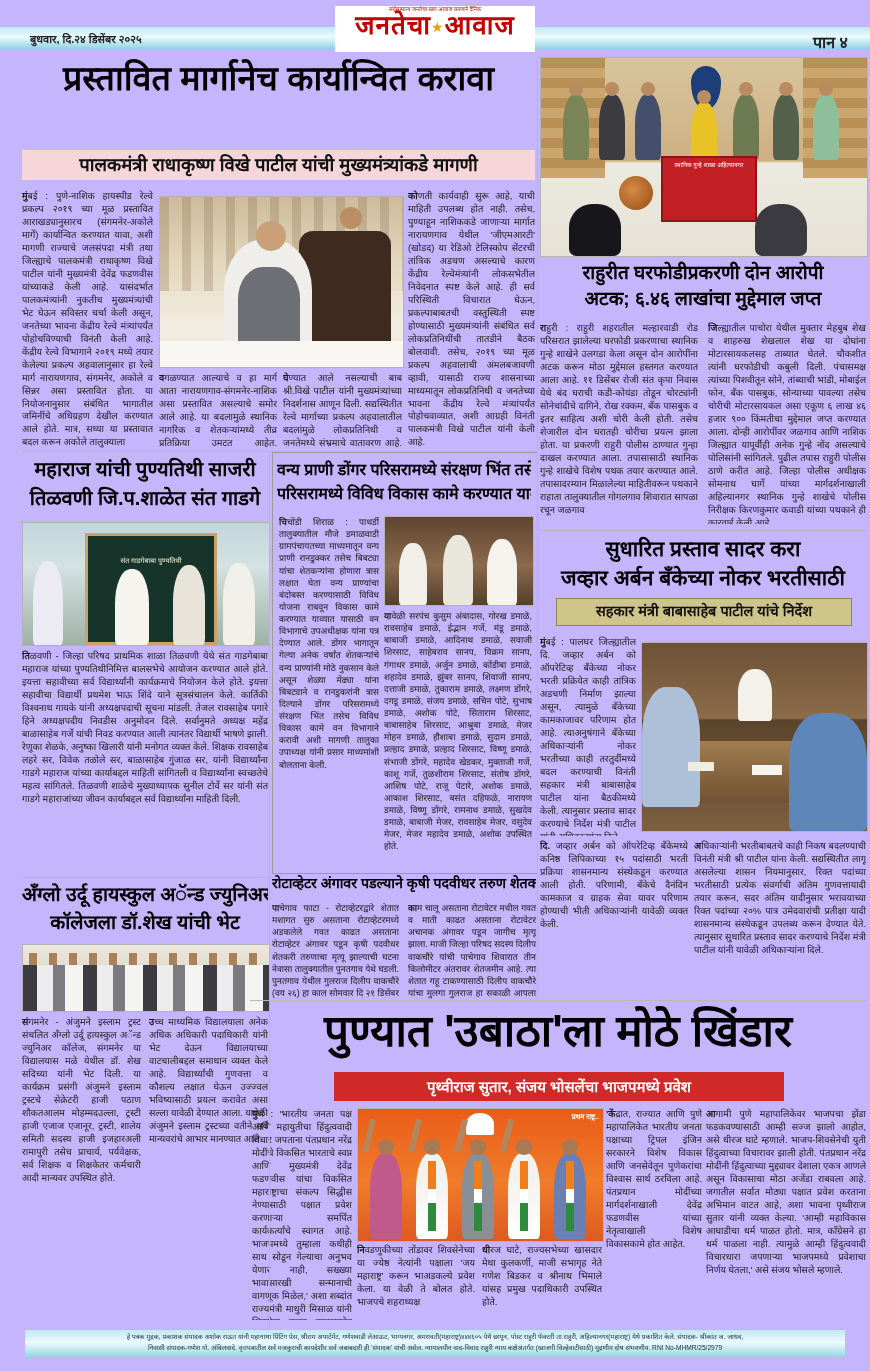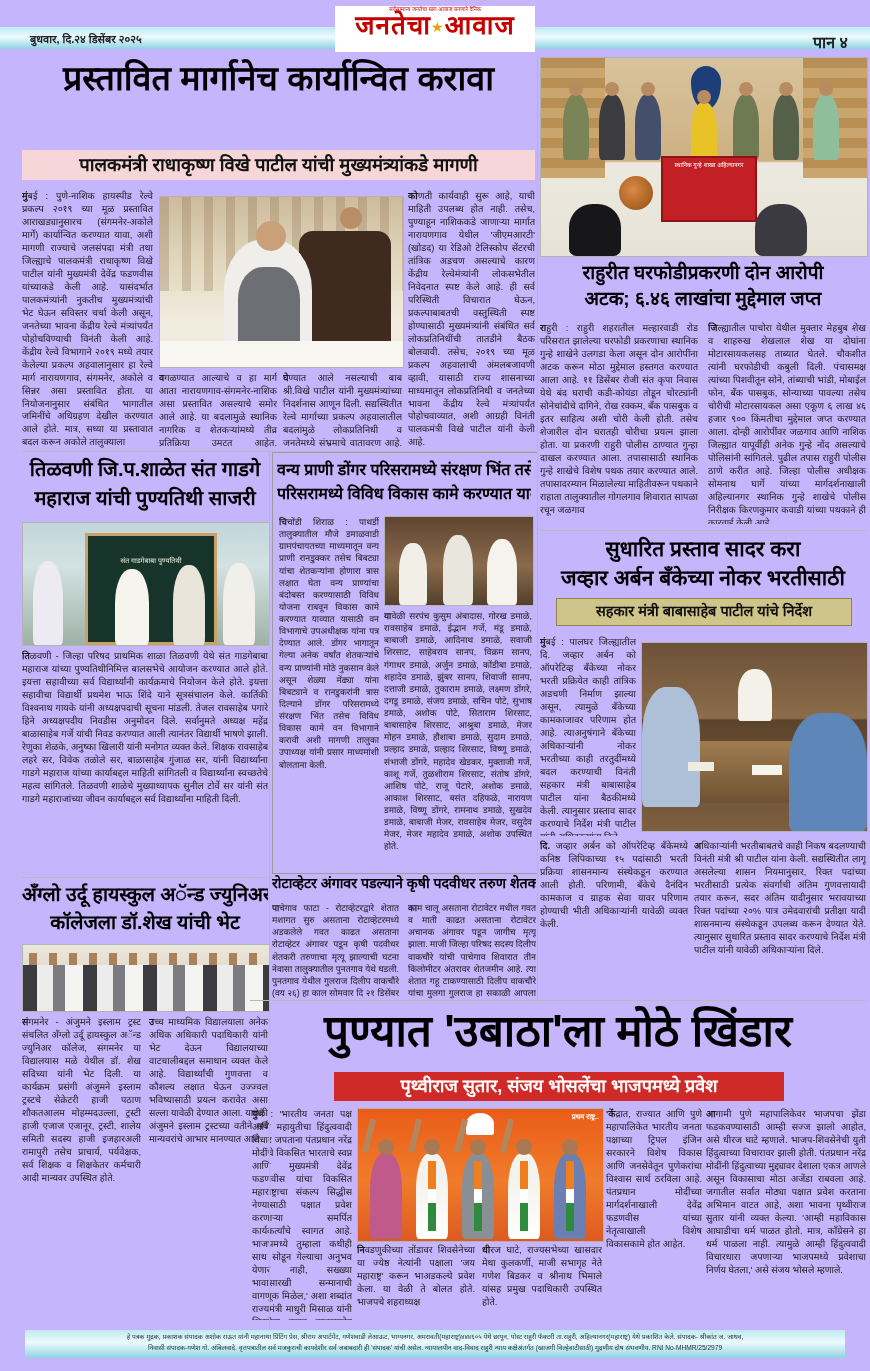--- a/index.html
+++ b/index.html
@@ -112,21 +112,21 @@
   .ang-c2{left:149px;top:1016px;width:119px;height:308px;}
 
   
   .rot-h2{left:272px;top:874px;width:264px;font-size:14.2px;line-height:1.4;}
   .rot-c1{left:272px;top:902px;width:127px;height:97px;font-size:8.8px;}
   .rot-c2{left:408px;top:902px;width:128px;height:97px;font-size:8.8px;}
 
   
   .pun-h1{left:250px;top:1000px;width:616px;font-size:44px;line-height:1.4;}
   .pun-sub{left:334px;top:1072px;width:450px;height:29px;background:#cf2a27;color:#fff;
-    font-size:18px;font-weight:700;text-align:center;line-height:29px;overflow:hidden;}
+    font-size:15px;font-weight:700;text-align:center;line-height:29px;overflow:hidden;}
   .pun-c1{left:252px;top:1108px;width:100px;height:212px;}
   .pun-photo{left:357px;top:1108px;width:245px;height:132px;
     background:linear-gradient(180deg,#ea5c18 0%,#f07c2a 55%,#dd5a20 100%);}
   .pun-photo .banner{right:4px;top:4px;color:#fff;font-size:7px;font-weight:bold;text-align:right;line-height:1.2;}
   .pun-photo .lotus{left:108px;top:4px;width:28px;height:22px;background:#fff;border-radius:50% 50% 10% 10%;}
   .pun-photo .bf{top:44px;width:32px;height:86px;border-radius:42% 42% 8% 8%;
     background:linear-gradient(180deg,#f4f2ec 0 30%,#f4f2ec 30%,#fff 100%);}
   .pun-photo .scarf{top:52px;width:8px;height:70px;background:linear-gradient(180deg,#ef7f1e 0 40%,#ffffff 40% 60%,#2e8b3e 60% 100%);}
   .pun-photo .hd{top:30px;width:16px;height:16px;border-radius:50%;background:#a87953;}
   .pun-photo .arm{top:10px;width:6px;height:34px;background:#b5855c;transform:rotate(14deg);}
@@ -195,22 +195,22 @@
     <div class="pel susR"></div>
   </div>
   <div class="abs hl rah-h2">
     <div>राहुरीत घरफोडीप्रकरणी दोन आरोपी</div>
     <div>अटक; ६.४६ लाखांचा मुद्देमाल जप्त</div>
   </div>
   <div class="abs bodytxt jt rah-c1">राहुरी : राहुरी शहरातील मल्हारवाडी रोड परिसरात झालेल्या घरफोडी प्रकरणाचा स्थानिक गुन्हे शाखेने उलगडा केला असून दोन आरोपींना अटक करून मोठा मुद्देमाल हस्तगत करण्यात आला आहे. ११ डिसेंबर रोजी संत कृपा निवास येथे बंद घराची कडी-कोयंडा तोडून चोरट्यांनी सोनेचांदीचे दागिने, रोख रक्कम, बँक पासबुक व इतर साहित्य अशी चोरी केली होती. तसेच शेजारील दोन घरातही चोरीचा प्रयत्न झाला होता. या प्रकरणी राहुरी पोलीस ठाण्यात गुन्हा दाखल करण्यात आला. तपासासाठी स्थानिक गुन्हे शाखेचे विशेष पथक तयार करण्यात आले. तपासादरम्यान मिळालेल्या माहितीवरून पथकाने राहाता तालुक्यातील गोगलगाव शिवारात सापळा रचून जळगाव</div>
   <div class="abs bodytxt jt rah-c2">जिल्ह्यातील पाचोरा येथील मुक्तार मेहबुब शेख व शाहरुख शेखलाल शेख या दोघांना मोटारसायकलसह ताब्यात घेतले. चौकशीत त्यांनी घरफोडीची कबुली दिली. पंचासमक्ष त्यांच्या पिशवीतून सोने, तांब्याची भांडी, मोबाईल फोन, बँक पासबुक, सोन्याच्या पावल्या तसेच चोरीची मोटारसायकल असा एकूण ६ लाख ४६ हजार ९०० किंमतीचा मुद्देमाल जप्त करण्यात आला. दोन्ही आरोपींवर जळगाव आणि नाशिक जिल्ह्यात यापूर्वीही अनेक गुन्हे नोंद असल्याचे पोलिसांनी सांगितले. पुढील तपास राहुरी पोलीस ठाणे करीत आहे. जिल्हा पोलीस अधीक्षक सोमनाथ घार्गे यांच्या मार्गदर्शनाखाली अहिल्यानगर स्थानिक गुन्हे शाखेचे पोलीस निरीक्षक किरणकुमार कवाडी यांच्या पथकाने ही कारवाई केली आहे.</div>
 
   <div class="abs hl til-h2">
+    <div>महाराज यांची पुण्यतिथी साजरी</div>
     <div>तिळवणी जि.प.शाळेत संत गाडगे</div>
-    <div>महाराज यांची पुण्यतिथी साजरी</div>
   </div>
   <div class="photo til-photo">
     <div class="pel bb">संत गाडगेबाबा पुण्यतिथी</div>
     <div class="pel f1"></div>
     <div class="pel f2"></div>
     <div class="pel f3"></div>
     <div class="pel f4"></div>
   </div>
   <div class="abs bodytxt jt til-body">तिळवणी - जिल्हा परिषद प्राथमिक शाळा तिळवणी येथे संत गाडगेबाबा महाराज यांच्या पुण्यतिथीनिमित्त बालसभेचे आयोजन करण्यात आले होते. इयत्ता सहावीच्या सर्व विद्यार्थ्यांनी कार्यक्रमाचे नियोजन केले होते. इयत्ता सहावीचा विद्यार्थी प्रथमेश भाऊ शिंदे याने सूत्रसंचालन केले. कार्तिकी विश्वनाथ गायके यांनी अध्यक्षपदाची सूचना मांडली. तेजल रावसाहेब पगारे हिने अध्यक्षपदीय निवडीस अनुमोदन दिले. सर्वानुमते अध्यक्ष महेंद्र बाळासाहेब गर्जे यांची निवड करण्यात आली त्यानंतर विद्यार्थी भाषणे झाली. रेणुका शेळके, अनुष्का खिलारी यांनी मनोगत व्यक्त केले. शिक्षक रावसाहेब लहरे सर, विवेक तळोले सर, बाळासाहेब गुंजाळ सर, यांनी विद्यार्थ्यांना गाडगे महाराज यांच्या कार्याबद्दल माहिती सांगितली व विद्यार्थ्यांना स्वच्छतेचे महत्व सांगितले. तिळवणी शाळेचे मुख्याध्यापक सुनील टोर्वे सर यांनी संत गाडगे महाराजांच्या जीवन कार्याबद्दल सर्व विद्यार्थ्यांना माहिती दिली.</div>
 

